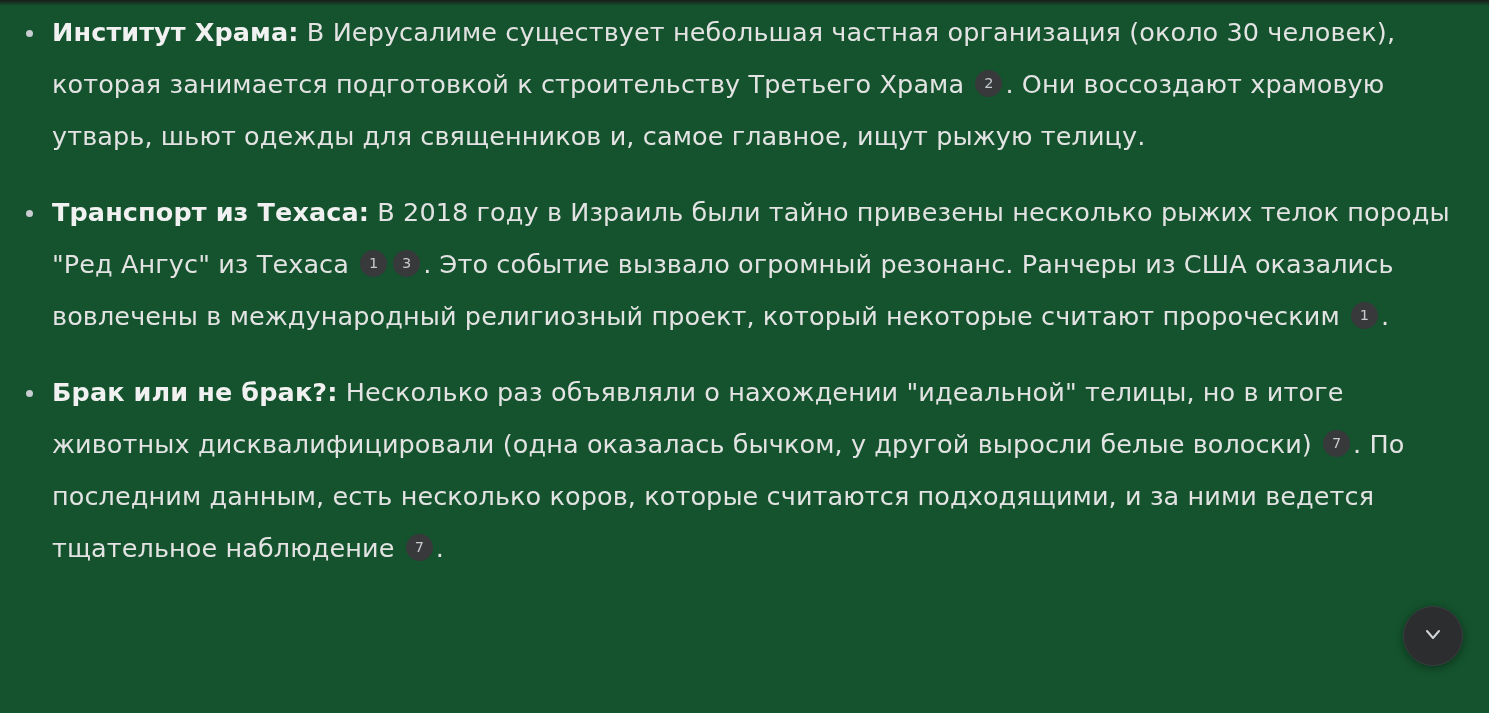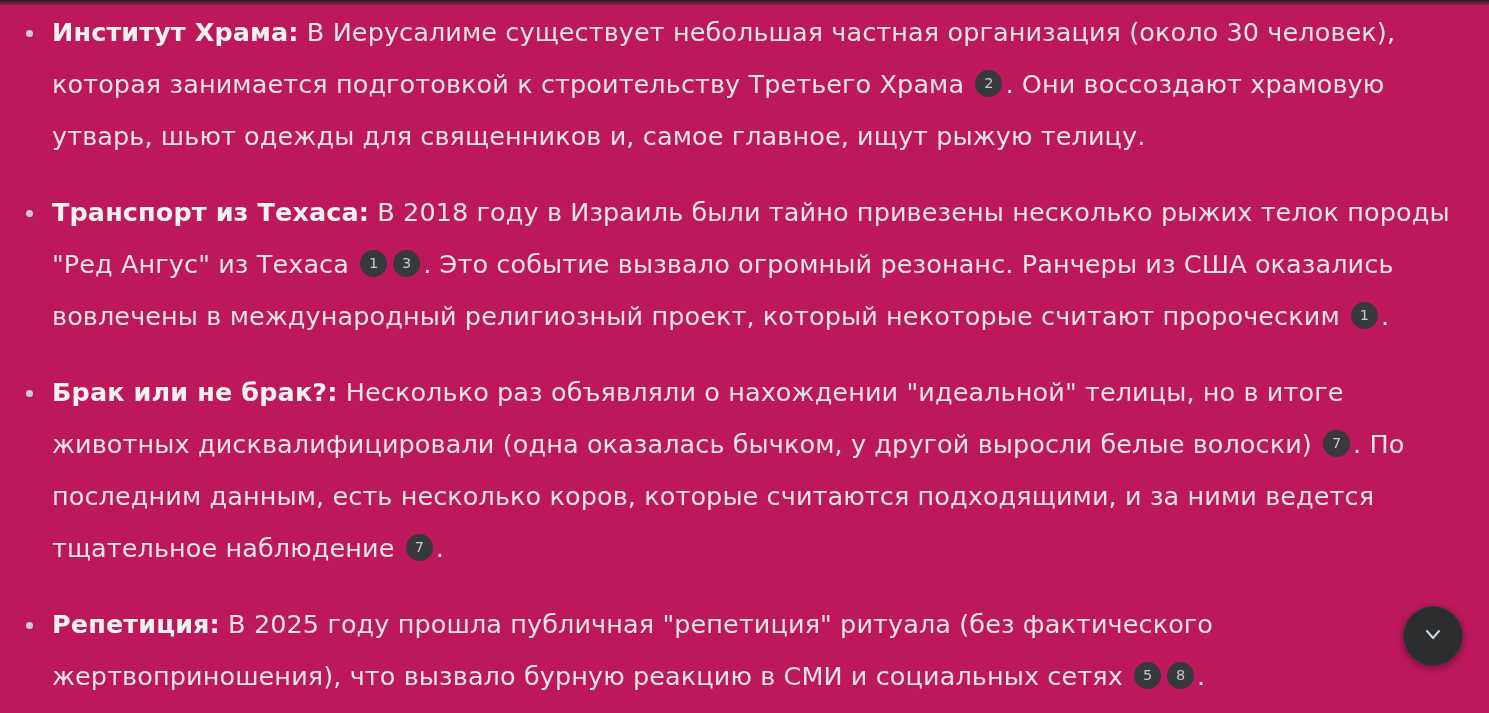--- a/index.html
+++ b/index.html
@@ -11,21 +11,21 @@
     width: 1489px;
     height: 713px;
     overflow: hidden;
     font-family: "DejaVu Sans", sans-serif;
     color: #e3e3e3;
     position: relative;
   }
   .page {
     position: absolute;
     inset: 0;
-    background: #be185d;
+    background: #14532d;
     padding: 0;
   }
   .answer-list {
     list-style: none;
     margin: 0;
     padding: 0;
   }
   .bullet-item {
     position: relative;
     padding-left: 52px;
@@ -117,21 +117,20 @@
 <body>
 
 <div class="page">
   <div class="top-fade"></div>
   <div class="content-clip">
     <div class="inner">
       <ul class="answer-list" id="bullet-list">
           <li class="bullet-item"><span class="bullet-dot"></span><span class="lead">Институт Храма:</span><span> В Иерусалиме существует небольшая частная организация (около 30 человек), которая занимается подготовкой к строительству Третьего Храма </span><span class="cite">2</span><span>. Они воссоздают храмовую утварь, шьют одежды для священников и, самое главное, ищут рыжую телицу.</span></li>
           <li class="bullet-item"><span class="bullet-dot"></span><span class="lead">Транспорт из Техаса:</span><span> В 2018 году в Израиль были тайно привезены несколько рыжих телок породы "Ред Ангус" из Техаса </span><span class="cite">1</span><span class="cite">3</span><span>. Это событие вызвало огромный резонанс. Ранчеры из США оказались вовлечены в международный религиозный проект, который некоторые считают пророческим </span><span class="cite">1</span><span>.</span></li>
           <li class="bullet-item"><span class="bullet-dot"></span><span class="lead">Брак или не брак?:</span><span> Несколько раз объявляли о нахождении "идеальной" телицы, но в итоге животных дисквалифицировали (одна оказалась бычком, у другой выросли белые волоски) </span><span class="cite">7</span><span>. По последним данным, есть несколько коров, которые считаются подходящими, и за ними ведется тщательное наблюдение </span><span class="cite">7</span><span>.</span></li>
-          <li class="bullet-item"><span class="bullet-dot"></span><span class="lead">Репетиция:</span><span> В 2025 году прошла публичная "репетиция" ритуала (без фактического жертвоприношения), что вызвало бурную реакцию в СМИ и социальных сетях </span><span class="cite">5</span><span class="cite">8</span><span>.</span></li>
         </ul>
     </div>
   </div>
 
   <div class="scroll-fab">
     <span>
       <svg viewBox="0 0 24 24">
           <polyline points="6,9 12,16 18,9"></polyline>
         </svg>
     </span>

